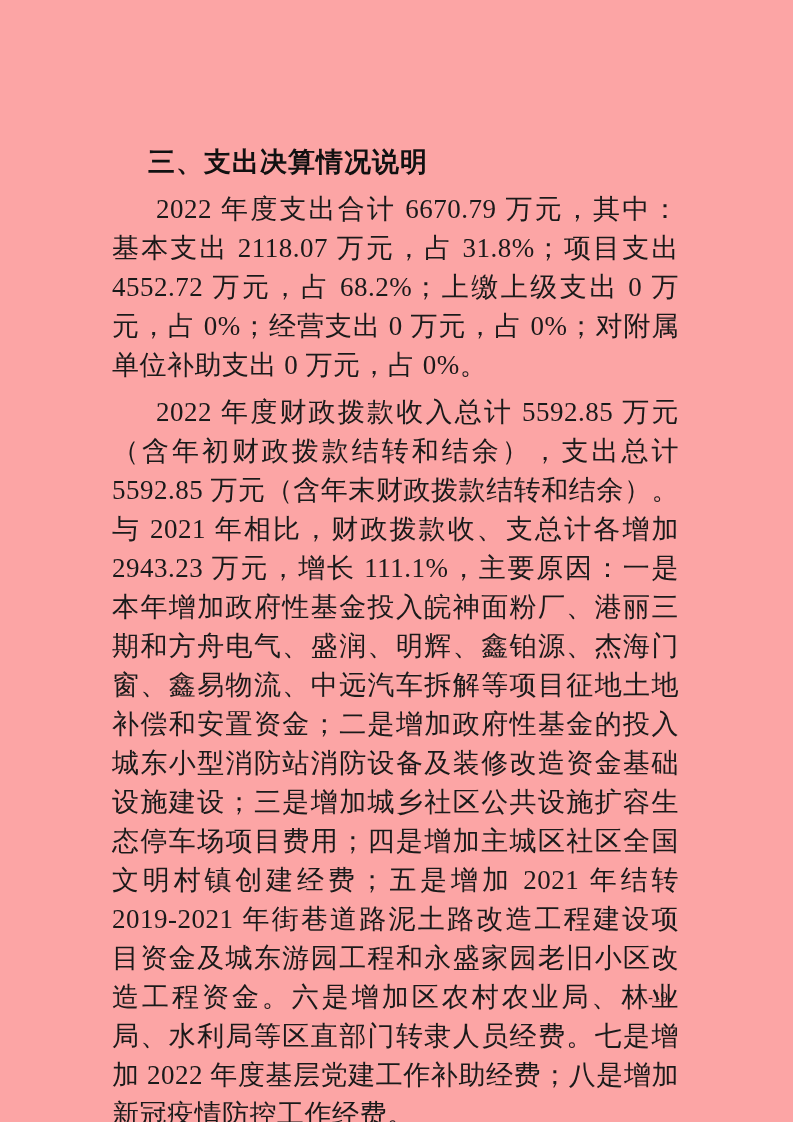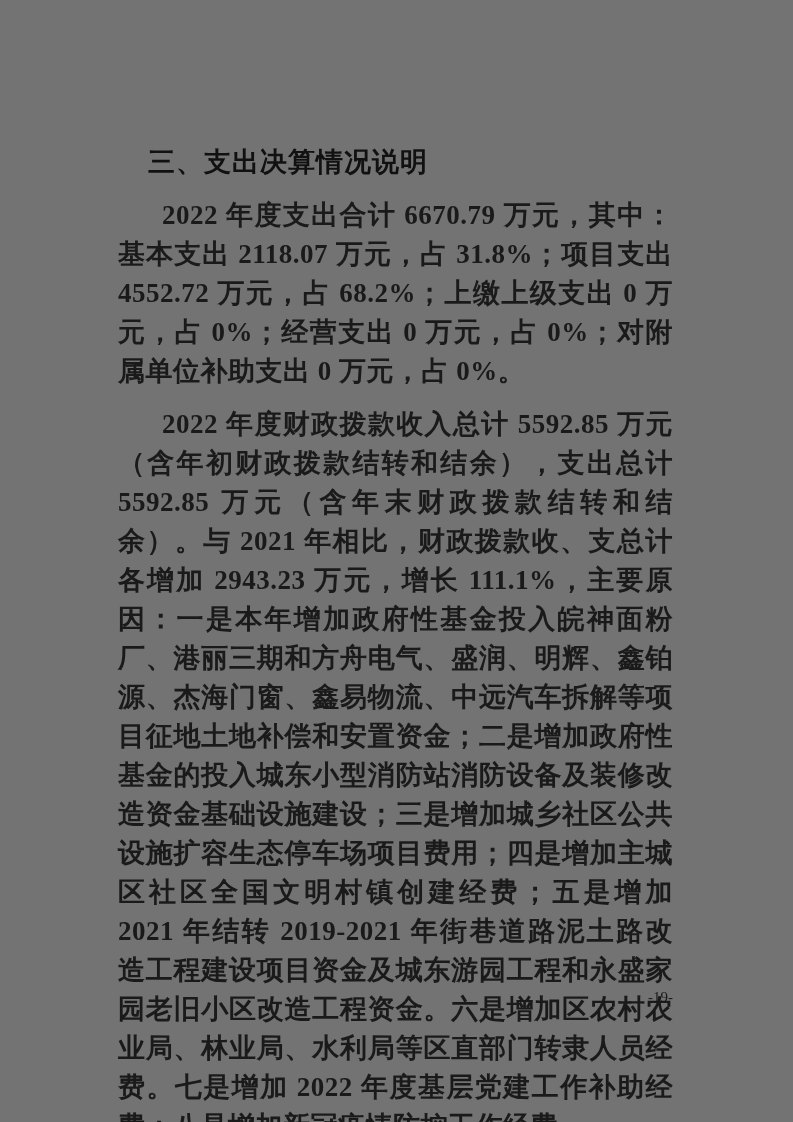--- a/index.html
+++ b/index.html
@@ -4,21 +4,21 @@
 <style>
   html, body {
     margin: 0;
     padding: 0;
     background: #ffffff;
   }
   .page {
     position: relative;
     width: 793px;
     height: 1122px;
-    background: #737373;
+    background: #fca5a5;
     overflow: hidden;
     font-family: "Liberation Serif", "DejaVu Serif", serif;
     color: #1a1a1a;
   }
   .content {
     position: absolute;
     left: 104px;
     top: 143px;
     width: 583px;
     font-size: 27px;
@@ -31,24 +31,23 @@
     font-family: "Liberation Sans", "DejaVu Sans", sans-serif;
     font-weight: 700;
     font-size: 27px;
     line-height: 39px;
     text-indent: 44px;
     text-align: left;
     letter-spacing: 1px;
     color: #111111;
   }
   .body-paragraph {
-    margin: 14px;
+    margin: 8px;
     text-indent: 44px;
     letter-spacing: 0.5px;
-    font-weight: bold;
   }
   .page-number {
     position: absolute;
     left: 648px;
     top: 982px;
     font-family: "Liberation Serif", "DejaVu Serif", serif;
     font-size: 15px;
     line-height: 30px;
     color: #1a1a1a;
     white-space: nowrap;

